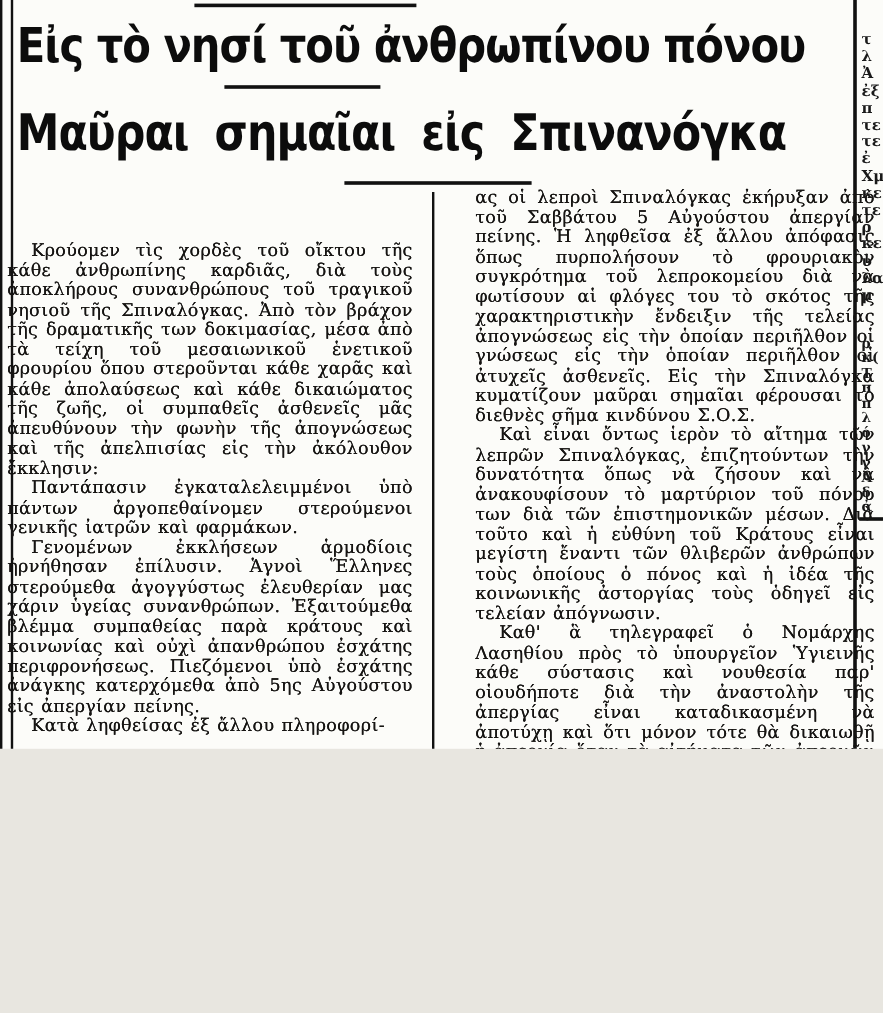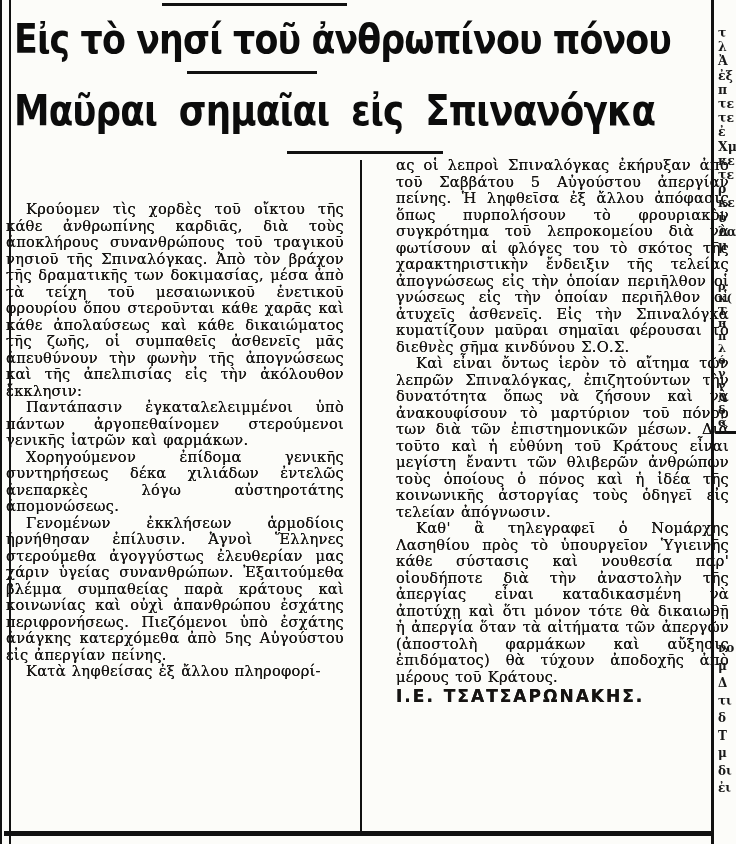--- a/index.html
+++ b/index.html
@@ -1,19 +1,19 @@
 <!DOCTYPE html>
 <html><head>
 <meta charset="utf-8">
 <style>
   html,body{margin:0;padding:0;}
   body{background:#e8e6e0;}
   .page{
     position:relative;
-    width:736px;height:844px;
+    width:736px;height:624px;
     background:#fcfcf9;
     overflow:hidden;
     font-family:"DejaVu Serif","Liberation Serif",serif;
     color:#161412;
   }
   
   .vline{position:absolute;background:#111;}
   .vline.left-outer{left:0;top:0;width:2px;height:844px;}
   .vline.left-inner{left:9px;top:0;width:2px;height:844px;}
   .vline.col-divider{left:360px;top:160px;width:2px;height:676px;}
@@ -83,21 +83,20 @@
   <h1 class="headline h1">
     <span class="stretch">Εἰς τὸ νησί τοῦ ἀνθρωπίνου πόνου</span>
   </h1>
   <h2 class="headline h2">
     <span class="stretch">Μαῦραι σημαῖαι εἰς Σπινανόγκα</span>
   </h2>
 
   <div class="col left">
     <p class="indent">Κρούομεν τὶς χορδὲς τοῦ οἴκτου τῆς κάθε ἀνθρωπίνης καρδιᾶς, διὰ τοὺς ἀποκλήρους συνανθρώπους τοῦ τραγικοῦ νησιοῦ τῆς Σπιναλόγκας. Ἀπὸ τὸν βράχον τῆς δραματικῆς των δοκιμασίας, μέσα ἀπὸ τὰ τείχη τοῦ μεσαιωνικοῦ ἑνετικοῦ φρουρίου ὅπου στεροῦνται κάθε χαρᾶς καὶ κάθε ἀπολαύσεως καὶ κάθε δικαιώματος τῆς ζωῆς, οἱ συμπαθεῖς ἀσθενεῖς μᾶς ἀπευθύνουν τὴν φωνὴν τῆς ἀπογνώσεως καὶ τῆς ἀπελπισίας εἰς τὴν ἀκόλουθον ἔκκλησιν:</p>
     <p class="indent">Παντάπασιν ἐγκαταλελειμμένοι ὑπὸ πάντων ἀργοπεθαίνομεν στερούμενοι γενικῆς ἰατρῶν καὶ φαρμάκων.</p>
-    <p class="indent">Χορηγούμενον ἐπίδομα γενικῆς συντηρήσεως δέκα χιλιάδων ἐντελῶς ἀνεπαρκὲς λόγω αὐστηροτάτης ἀπομονώσεως.</p>
     <p class="indent">Γενομένων ἐκκλήσεων ἁρμοδίοις ἠρνήθησαν ἐπίλυσιν. Ἁγνοὶ Ἕλληνες στερούμεθα ἀγογγύστως ἐλευθερίαν μας χάριν ὑγείας συνανθρώπων. Ἐξαιτούμεθα βλέμμα συμπαθείας παρὰ κράτους καὶ κοινωνίας καὶ οὐχὶ ἀπανθρώπου ἐσχάτης περιφρονήσεως. Πιεζόμενοι ὑπὸ ἐσχάτης ἀνάγκης κατερχόμεθα ἀπὸ 5ης Αὐγούστου εἰς ἀπεργίαν πείνης.</p>
     <p class="indent">Κατὰ ληφθείσας ἐξ ἄλλου πληροφορί-</p>
   </div>
 
   <div class="col right">
     <p>ας οἱ λεπροὶ Σπιναλόγκας ἐκήρυξαν ἀπὸ τοῦ Σαββάτου 5 Αὐγούστου ἀπεργίαν πείνης. Ἡ ληφθεῖσα ἐξ ἄλλου ἀπόφασις ὅπως πυρπολήσουν τὸ φρουριακὸν συγκρότημα τοῦ λεπροκομείου διὰ νὰ φωτίσουν αἱ φλόγες του τὸ σκότος τῆς χαρακτηριστικὴν ἔνδειξιν τῆς τελείας ἀπογνώσεως εἰς τὴν ὁποίαν περιῆλθον οἱ γνώσεως εἰς τὴν ὁποίαν περιῆλθον οἱ ἀτυχεῖς ἀσθενεῖς. Εἰς τὴν Σπιναλόγκα κυματίζουν μαῦραι σημαῖαι φέρουσαι τὸ διεθνὲς σῆμα κινδύνου Σ.Ο.Σ.</p>
     <p class="indent">Καὶ εἶναι ὄντως ἱερὸν τὸ αἴτημα τῶν λεπρῶν Σπιναλόγκας, ἐπιζητούντων τὴν δυνατότητα ὅπως νὰ ζήσουν καὶ νὰ ἀνακουφίσουν τὸ μαρτύριον τοῦ πόνου των διὰ τῶν ἐπιστημονικῶν μέσων. Διὰ τοῦτο καὶ ἡ εὐθύνη τοῦ Κράτους εἶναι μεγίστη ἔναντι τῶν θλιβερῶν ἀνθρώπων τοὺς ὁποίους ὁ πόνος καὶ ἡ ἰδέα τῆς κοινωνικῆς ἀστοργίας τοὺς ὁδηγεῖ εἰς τελείαν ἀπόγνωσιν.</p>
     <p class="indent">Καθ' ἃ τηλεγραφεῖ ὁ Νομάρχης Λασηθίου πρὸς τὸ ὑπουργεῖον Ὑγιεινῆς κάθε σύστασις καὶ νουθεσία παρ' οἱουδήποτε διὰ τὴν ἀναστολὴν τῆς ἀπεργίας εἶναι καταδικασμένη νὰ ἀποτύχῃ καὶ ὅτι μόνον τότε θὰ δικαιωθῇ ἡ ἀπεργία ὅταν τὰ αἰτήματα τῶν ἀπεργῶν (ἀποστολὴ φαρμάκων καὶ αὔξησις ἐπιδόματος) θὰ τύχουν ἀποδοχῆς ἀπὸ μέρους τοῦ Κράτους.</p>
     <p class="signature">Ι.Ε. ΤΣΑΤΣΑΡΩΝΑΚΗΣ.</p>
   </div>

